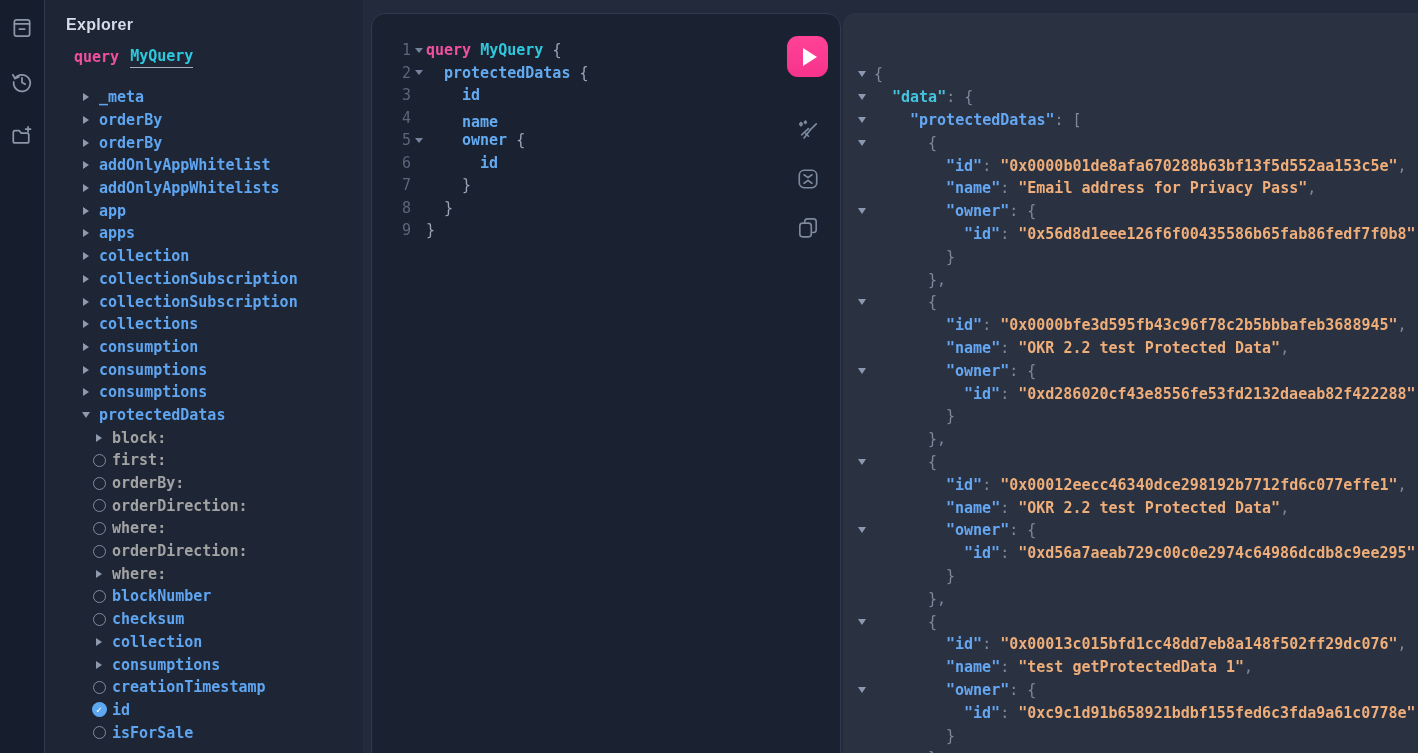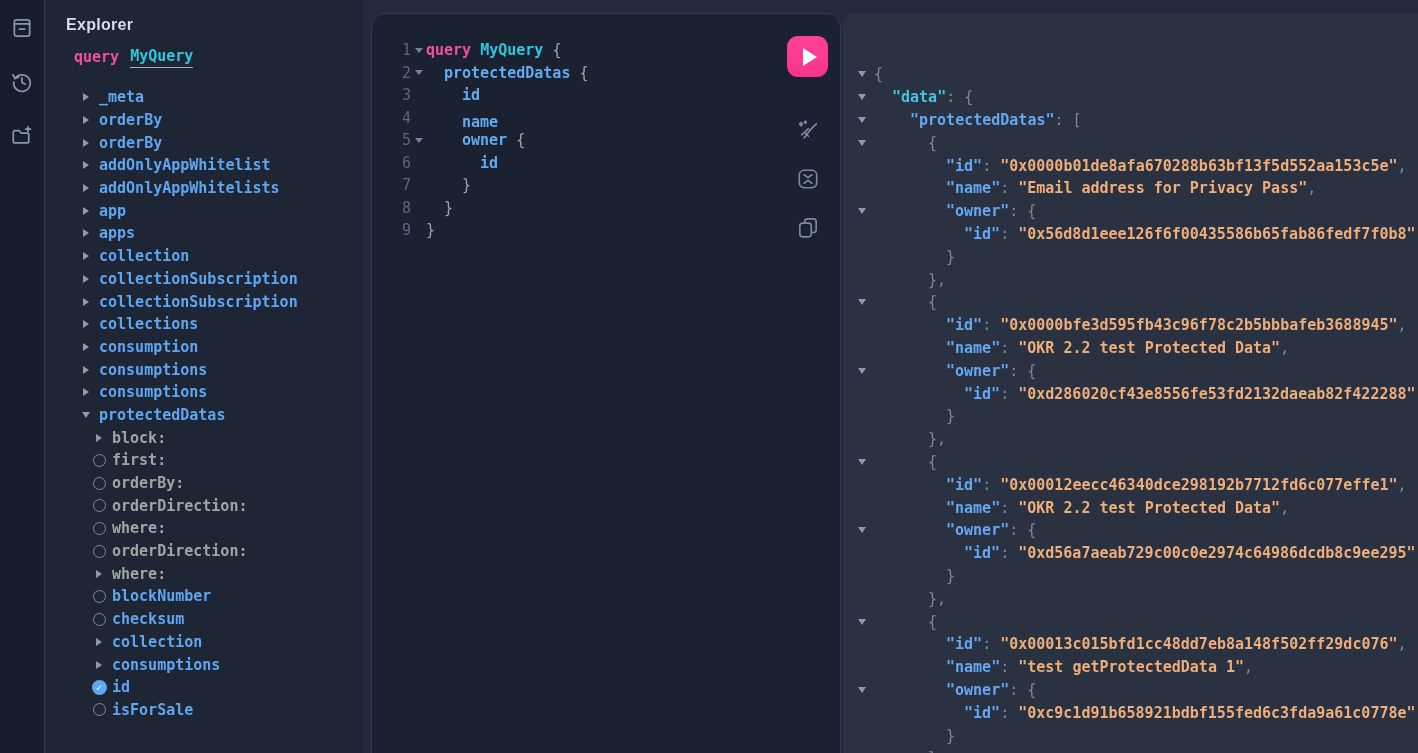--- a/index.html
+++ b/index.html
@@ -273,20 +273,26 @@
           <span class="ctrl">
             <span class="caret-r"></span>
           </span>
           <span class="lbl fld">collection</span>
         </div>
         <div class="trow child">
           <span class="ctrl">
             <span class="caret-r"></span>
           </span>
           <span class="lbl fld">consumptions</span>
+        </div>
+        <div class="trow child">
+          <span class="ctrl">
+            <span class="radio"></span>
+          </span>
+          <span class="lbl fld">creationTimestamp</span>
         </div>
         <div class="trow child">
           <span class="ctrl">
             <span class="checked">✓</span>
           </span>
           <span class="lbl fld">id</span>
         </div>
         <div class="trow child">
           <span class="ctrl">
             <span class="radio"></span>

